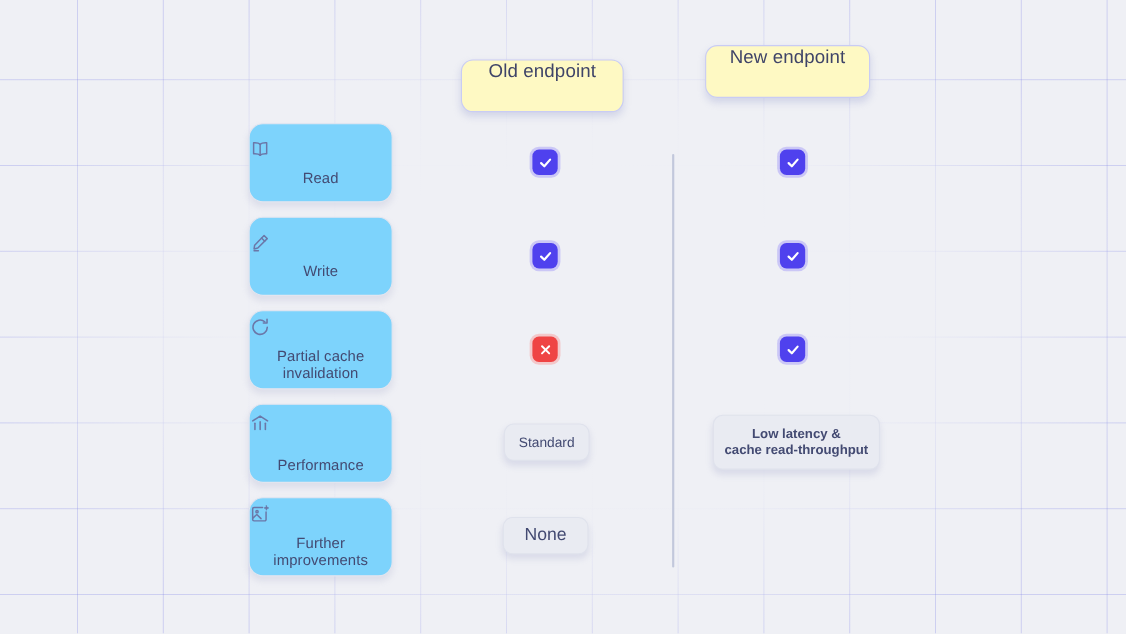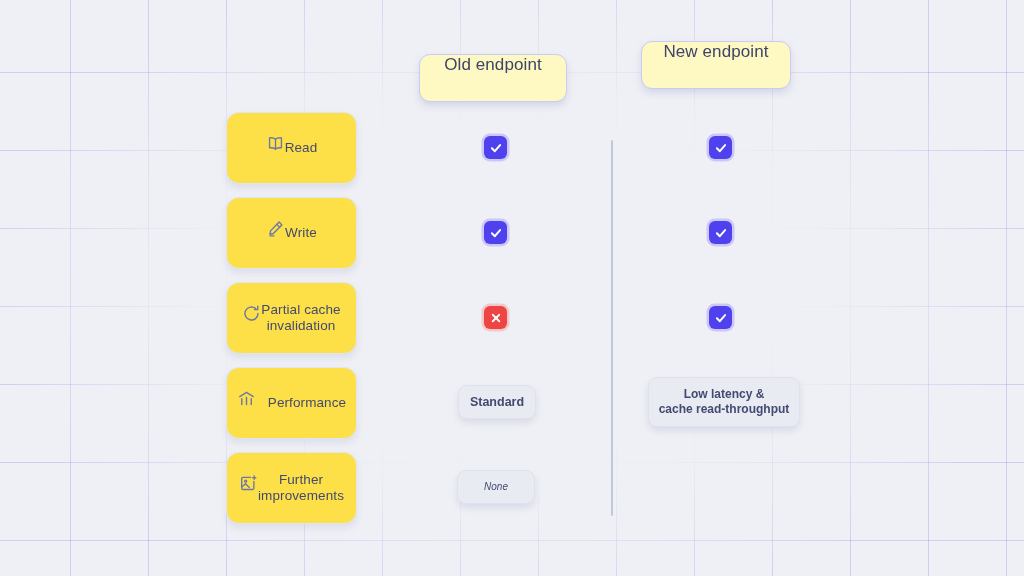--- a/index.html
+++ b/index.html
@@ -71,27 +71,26 @@
     top: 41px;
     width: 148px;
     font-weight: 400;
   }
 
   
   .feature-card {
     position: absolute;
     left: 226px;
     width: 131px;
-    background: #fde047;
+    background: #7dd3fc;
     border: 1px solid #e2e5ef;
     border-radius: 13px;
     box-shadow: 0 4px 6px rgba(155,160,195,0.22);
     display: flex;
-    flex-direction: row;
-    align-items: center;
+    flex-direction: column;
     justify-content: center;
     box-sizing: border-box;
   }
   .feature-card .fc-icon {
     display: block;
     line-height: 0;
     margin-bottom: 9px;
   }
   .feature-card .fc-label {
     color: #434a72;
@@ -148,31 +147,31 @@
     align-items: center;
     justify-content: center;
     color: #434a72;
     text-align: center;
     line-height: 1.28;
     box-sizing: border-box;
   }
   #pill-perf-old {
     left: 458px; top: 385px;
     width: 78px; height: 34px;
-    font-size: 12.5px; font-weight: 700;
+    font-size: 12.5px; font-weight: 400;
   }
   #pill-perf-new {
     left: 648px; top: 377px;
     width: 152px; height: 50px;
     font-size: 12px; font-weight: 700;
   }
   #pill-impr-old {
     left: 457px; top: 470px;
     width: 78px; height: 34px;
-    font-size: 10px; font-weight: 400; font-style: italic;
+    font-size: 16px; font-weight: 400;
   }
   #pill-impr-new {
     left: 681px; top: 470px;
     width: 80px; height: 34px;
     font-size: 12.5px; font-weight: 700;
   }
 </style>
 </head>
 <body>
 

